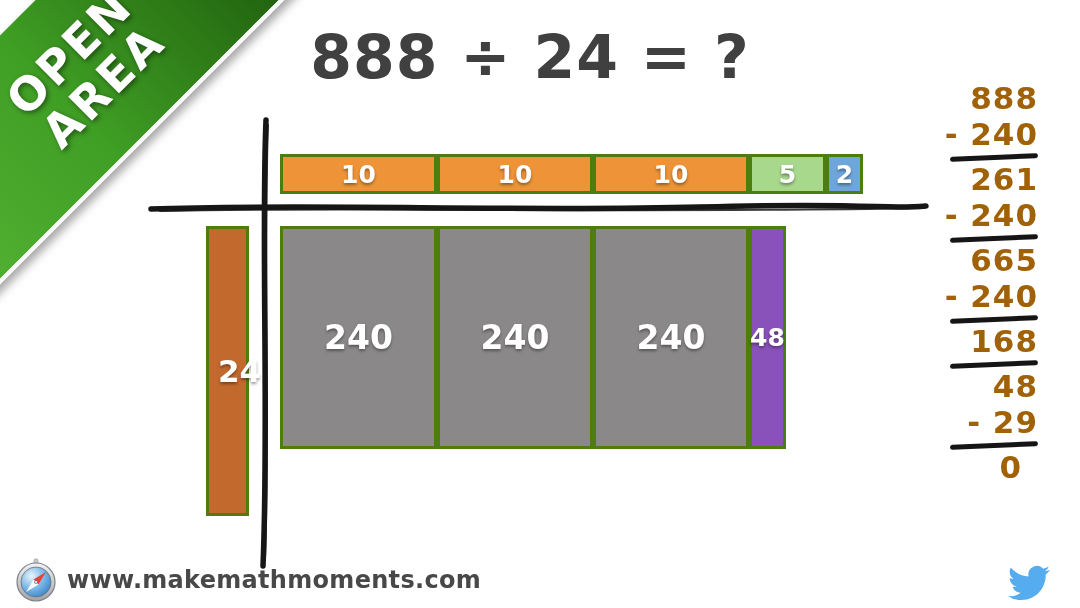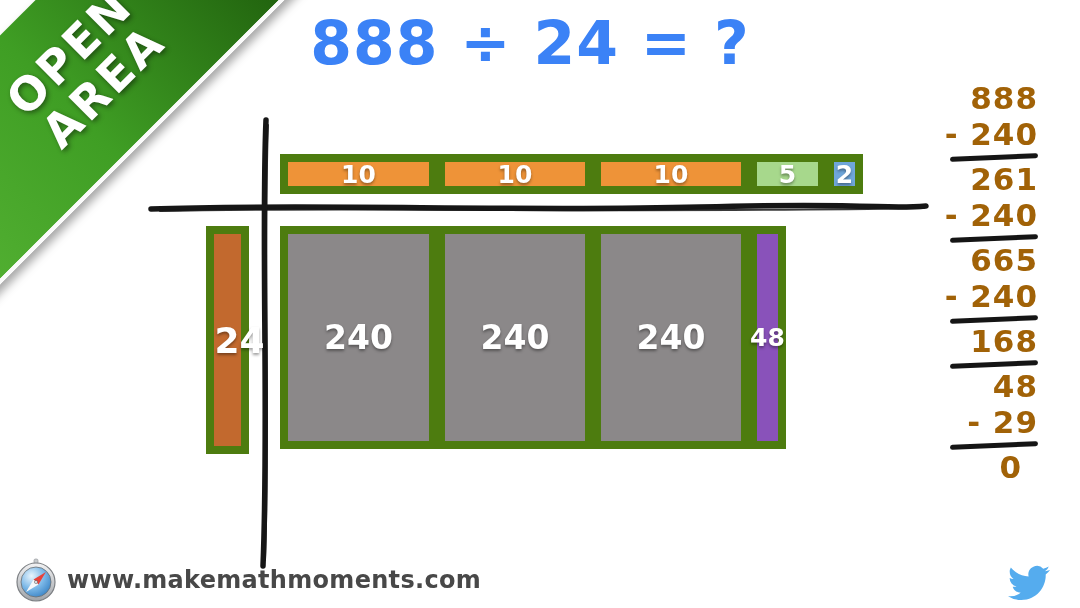--- a/index.html
+++ b/index.html
@@ -16,42 +16,42 @@
     box-shadow:0 6px 10px rgba(0,0,0,.35);
     display:flex;align-items:center;justify-content:center;z-index:4;
   }
   .ribbon-text{
     text-align:center;transform:translateX(12px);
     color:#fff;font-weight:800;font-size:46px;line-height:1.04;
     letter-spacing:3px;text-shadow:0 3px 5px rgba(0,0,0,.45);
   }
   
   .title{
-    position:absolute;left:290px;top:8px;width:480px;text-align:center;
-    font-size:60px;font-weight:800;color:#3b82f6;letter-spacing:1px;white-space:nowrap;
+    position:absolute;left:290px;top:22px;width:480px;text-align:center;
+    font-size:60px;font-weight:800;color:#404040;letter-spacing:1px;white-space:nowrap;
   }
   
   .axes{position:absolute;left:0;top:0;z-index:1;pointer-events:none;}
   
   .row{position:absolute;display:flex;z-index:2;}
   .qrow{left:280px;top:154px;height:40px;}
   .prow{left:280px;top:226px;height:223px;}
   .box{
-    box-sizing:border-box;border:8px solid #4d7c0f;height:100%;
+    box-sizing:border-box;border:3px solid #4d7c0f;height:100%;
     display:flex;align-items:center;justify-content:center;
     color:#fff;font-weight:800;text-shadow:0 2px 3px rgba(0,0,0,.38);text-align:right;
   }
   .w1{width:157px}.w2{width:156px}.w3{width:156px}.w4{width:77px}.w5{width:37px}
   .qrow .box{font-size:25px;}
   .prow .box{font-size:33px;}
   .prow .box.c4{font-size:30px;text-shadow:0 0 7px rgba(0,0,0,.45);}
   .prow .box.c5{font-size:25px;}
   .divisor{
-    position:absolute;left:206px;top:226px;width:43px;height:228px;z-index:2;
-    font-size:36px;
+    position:absolute;left:206px;top:226px;width:43px;height:290px;z-index:2;
+    font-size:31px;
     padding-left:24px;
   }
   
   .subcol{
     position:absolute;left:946px;top:81px;width:92px;z-index:2;
     display:flex;flex-direction:column;align-items:flex-end;
   }
   .subnum{
     font-size:31px;font-weight:800;color:#a16207;line-height:34px;
     margin-bottom:2px;letter-spacing:1px;white-space:pre;

